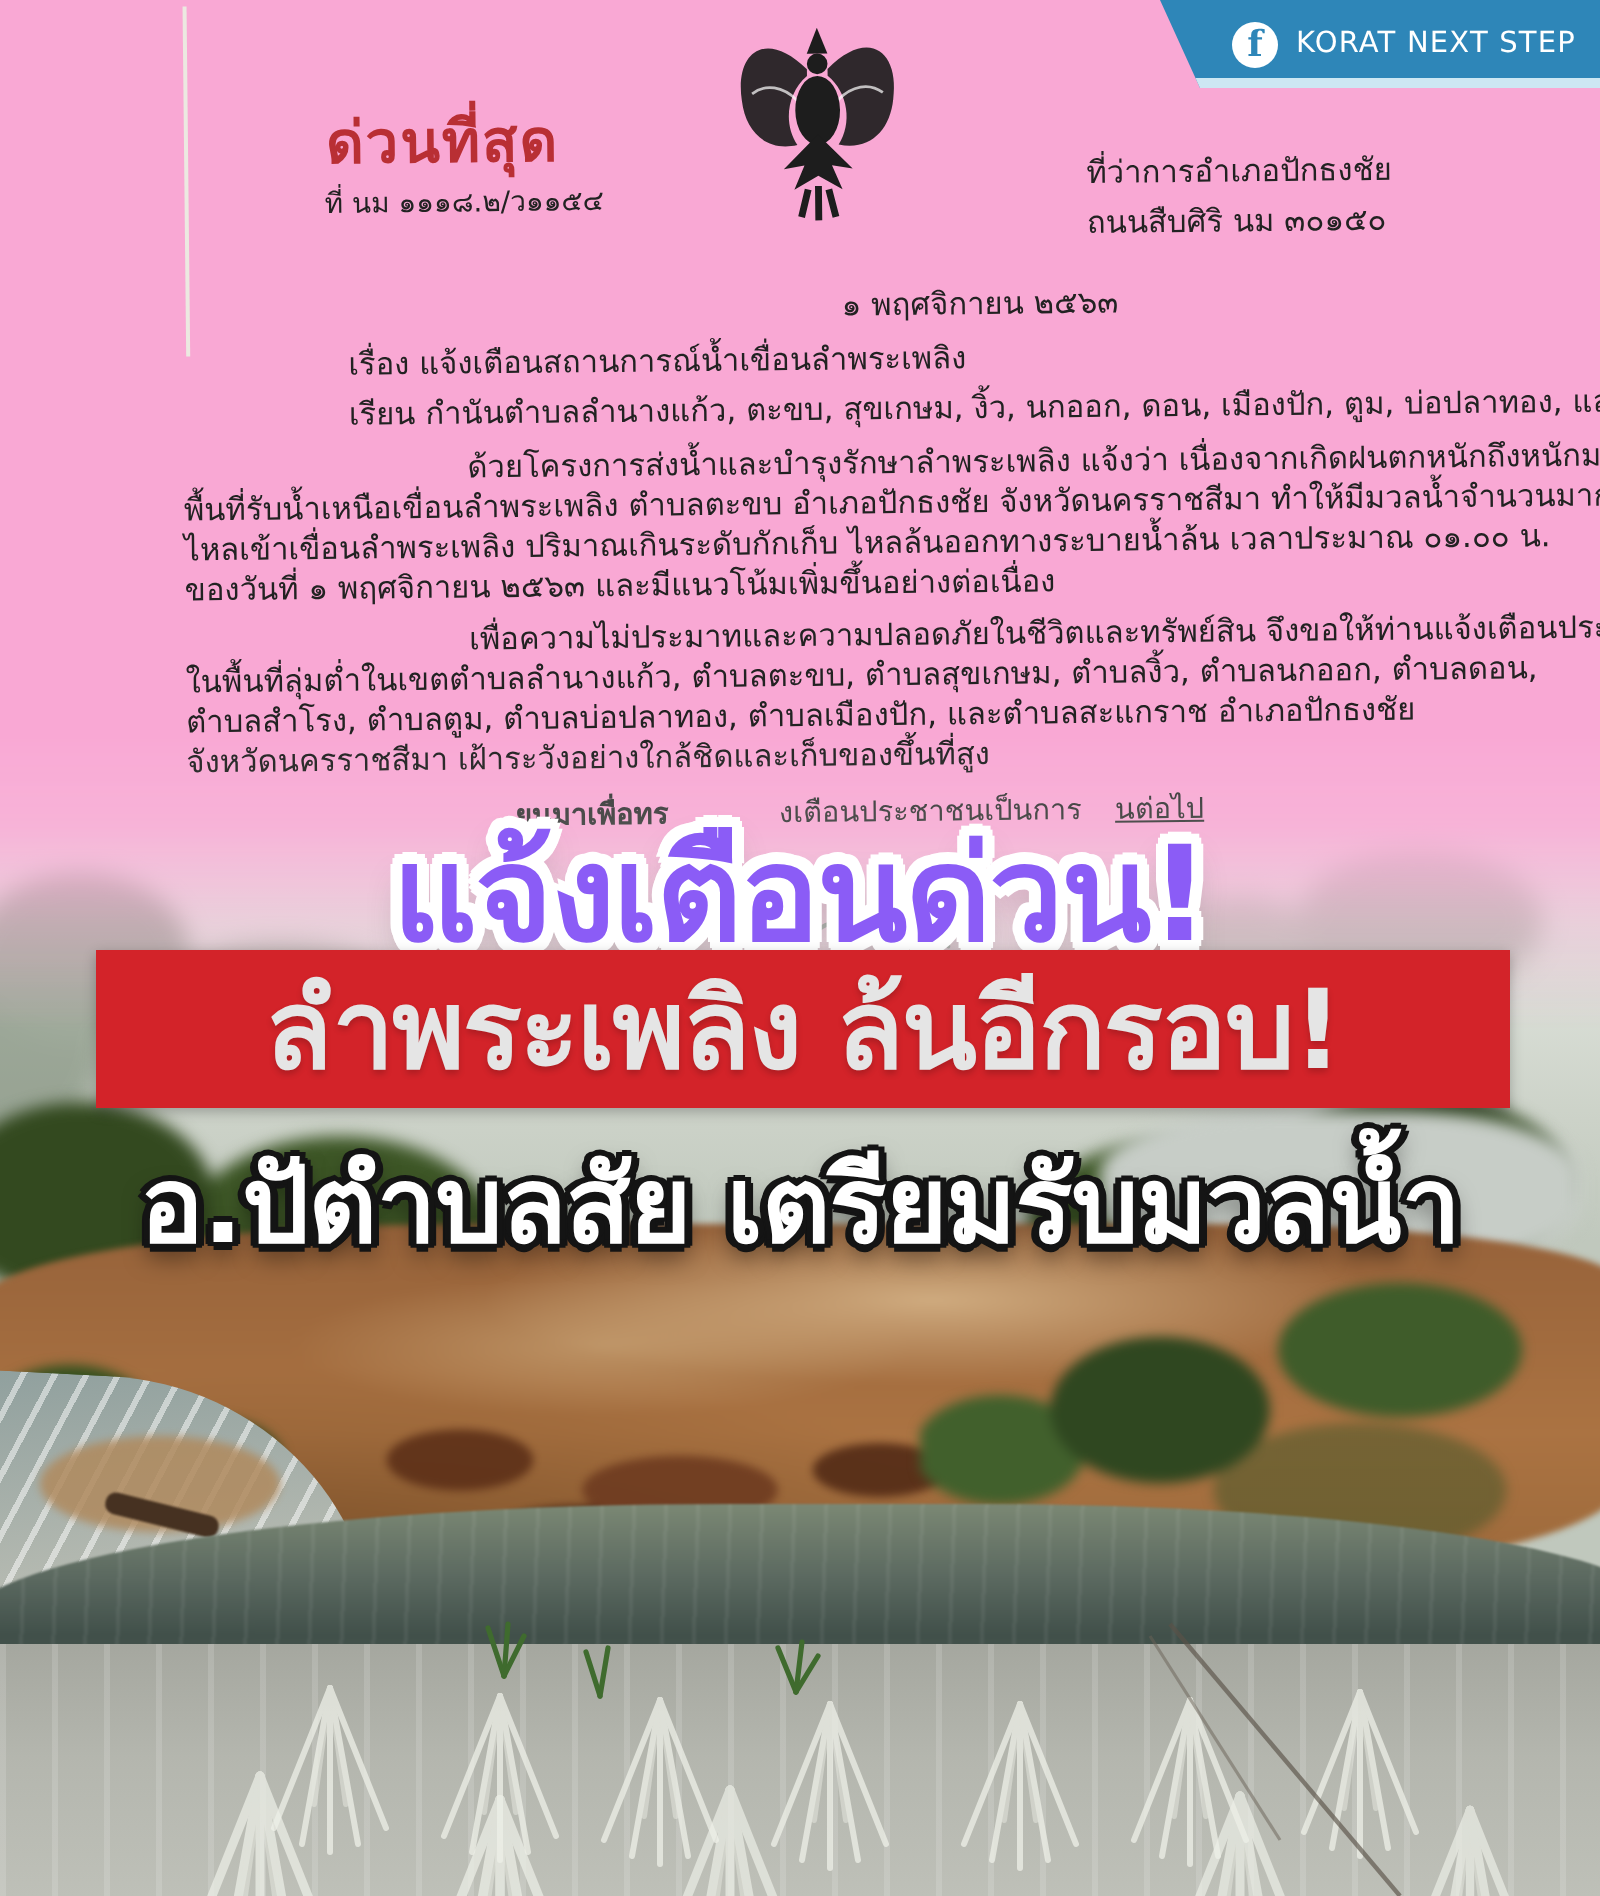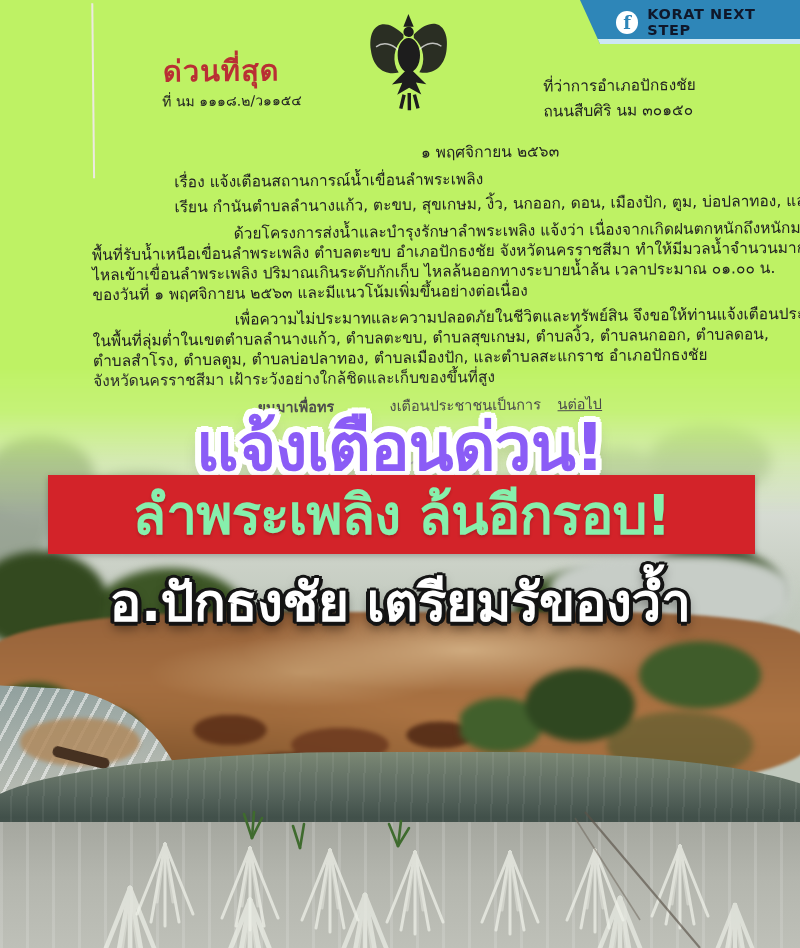--- a/index.html
+++ b/index.html
@@ -62,21 +62,21 @@
     transform:rotate(14deg);filter:blur(.5px);}
   .weir-crest{left:-20px;top:392px;width:850px;height:82px;filter:blur(.6px);
     border-radius:45% 40% 6% 6% / 75% 65% 12% 12%;
     background:repeating-linear-gradient(92deg,rgba(255,255,255,.06) 0 2px,transparent 2px 16px),
                linear-gradient(180deg,#7b8874 0%,#5b6960 45%,#41504a 80%,#47554e 100%);}
   .spillway{left:0;top:462px;width:800px;height:126px;
     background:repeating-linear-gradient(90deg,rgba(255,255,255,.14) 0 3px,transparent 3px 26px),
                linear-gradient(180deg,#a5a79f 0%,#b4b6ae 45%,#bec0b8 100%);}
   .streaks-svg{left:0;top:0;width:800px;height:588px;}
   
-  .document{position:absolute;left:0;top:0;width:800px;height:525px;background:#bef264;
+  .document{position:absolute;left:0;top:0;width:800px;height:525px;background:#f9a8d4;
     -webkit-mask-image:linear-gradient(180deg,#000 0 368px,rgba(0,0,0,.85) 412px,rgba(0,0,0,.35) 462px,transparent 515px);
     mask-image:linear-gradient(180deg,#000 0 368px,rgba(0,0,0,.85) 412px,rgba(0,0,0,.35) 462px,transparent 515px);}
   .doc-inner{position:absolute;inset:0;transform:rotate(-.6deg);color:#222;}
   .doc-inner>*{position:absolute;}
   .doc-edge{left:94px;top:0;width:2px;height:175px;background:#ece9e1;}
   .stamp{left:165px;top:46px;font-size:29px;font-weight:700;color:#b92f34;letter-spacing:1px;}
   .refno{left:164px;top:88px;font-size:14px;}
   .garuda{left:368px;top:12px;width:86px;height:102px;}
   .office{left:545px;top:76px;font-size:15.5px;line-height:25px;}
   .docdate{left:422px;top:140px;font-size:15.5px;}
@@ -90,33 +90,33 @@
   .cf0{left:256px;font-weight:bold;} .cf1{left:388px;} .cf2{left:556px;text-decoration:underline;}
   .signature{left:398px;top:450px;width:90px;height:34px;}
   
   .fb-banner{position:absolute;top:0;right:0;width:232px;height:44px;z-index:40;
     background:#2e86b8;clip-path:polygon(12px 0,232px 0,232px 44px,32px 44px);
     display:flex;align-items:center;padding-left:48px;gap:9px;}
   .fb-banner::after{content:"";position:absolute;left:0;right:0;bottom:0;height:5px;background:#cde7f3;}
   .fb-circle{width:23px;height:23px;border-radius:50%;background:#fff;color:#2e86b8;
     font-weight:800;font-size:18px;display:flex;align-items:center;justify-content:center;
     font-family:"DejaVu Serif","Liberation Serif",serif;line-height:1;padding-top:2px;}
-  .fb-label{color:#0f172a;font-size:14.5px;font-weight:700;letter-spacing:.6px;}
+  .fb-label{color:#ffffff;font-size:14.5px;font-weight:400;letter-spacing:.6px;}
   
   .headline{position:absolute;left:0;top:394px;width:800px;z-index:30;text-align:center;
     font-size:66px;font-weight:800;color:#8b5cf6;letter-spacing:-1px;
     text-shadow:
       -5px -3px 0 #fff,5px -3px 0 #fff,-5px 3px 0 #fff,5px 3px 0 #fff,
       -6px 0 0 #fff,6px 0 0 #fff,0 -6px 0 #fff,0 6px 0 #fff,
       -4px -5px 0 #fff,4px -5px 0 #fff,-4px 5px 0 #fff,4px 5px 0 #fff,
       0 9px 16px rgba(70,70,70,.35);}
   .red-banner{position:absolute;left:48px;top:475px;width:707px;height:79px;z-index:30;
     background:#d32329;display:flex;align-items:center;justify-content:center;
     box-shadow:0 2px 6px rgba(0,0,0,.25);}
-  .red-banner-text{color:#86efac;font-size:55px;font-weight:800;letter-spacing:-1px;
+  .red-banner-text{color:#e5e5e5;font-size:55px;font-weight:800;letter-spacing:-1px;
     text-shadow:0 2px 3px rgba(0,0,0,.18);}
   .subline{position:absolute;left:0;top:560px;width:800px;z-index:30;text-align:center;
     font-size:53px;font-weight:800;color:#fff;letter-spacing:-.5px;
     text-shadow:
       -3px -2px 0 #141414,3px -2px 0 #141414,-3px 2px 0 #141414,3px 2px 0 #141414,
       0 -3px 0 #141414,0 4px 0 #141414,-4px 1px 0 #141414,4px 1px 0 #141414,
       0 6px 12px rgba(0,0,0,.6);}
 </style>
 </head>
 <body>
@@ -218,20 +218,20 @@
       <svg class="signature" viewBox="0 0 90 34">
         <path d="M4 20 C14 8 24 10 20 18 C16 26 30 24 40 18 C50 12 56 20 64 18 M70 22 l4 2 M80 16 l3 3" fill="none" stroke="#555" stroke-width="2" stroke-linecap="round"></path>
       </svg>
     </div>
   </div>
 
   <div class="headline">แจ้งเตือนด่วน!</div>
   <div class="red-banner">
     <span class="red-banner-text">ลำพระเพลิง ล้นอีกรอบ!</span>
   </div>
-  <div class="subline">อ.ปักธงชัย เตรียมรัของว้ำ</div>
+  <div class="subline">อ.ปัตำบลสัย เตรียมรับมวลน้ำ</div>
 
   <div class="fb-banner">
     <span class="fb-circle">f</span>
     <span class="fb-label">KORAT NEXT STEP</span>
   </div>
 
 </div>
 
 </body></html>

